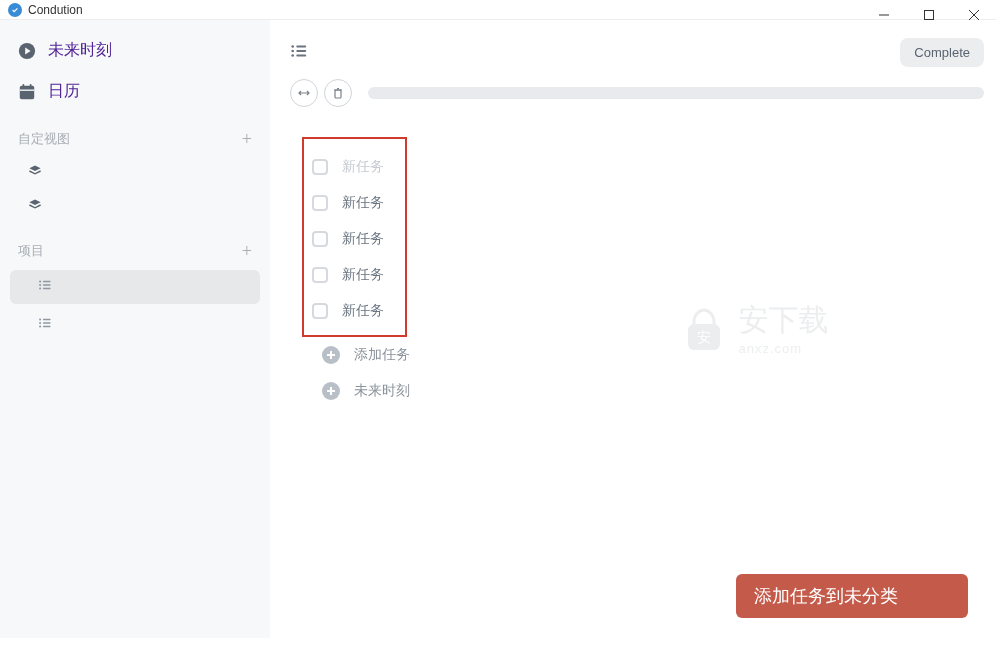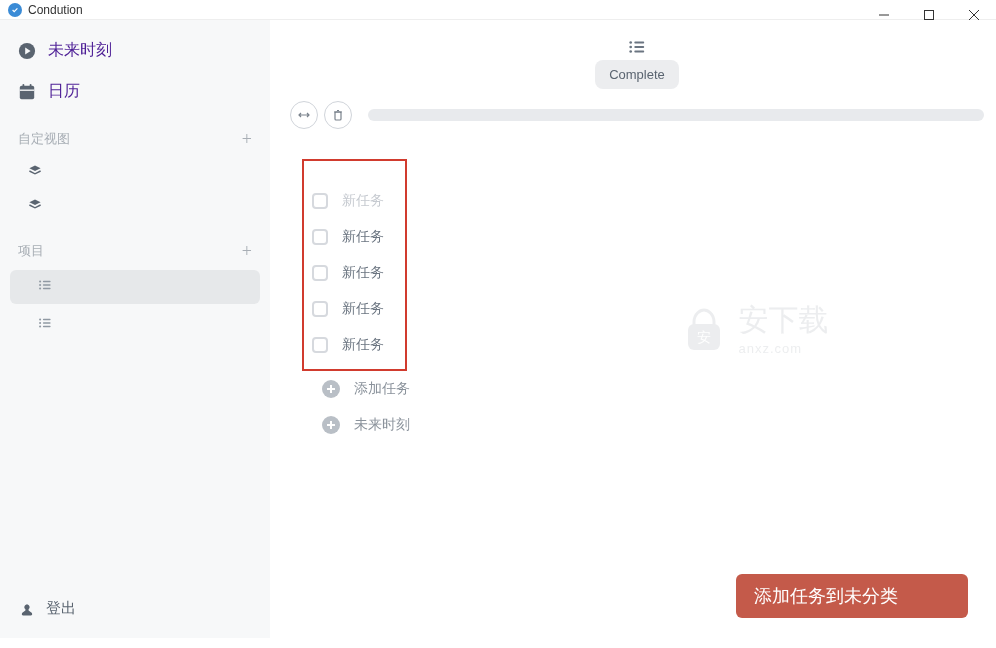--- a/index.html
+++ b/index.html
@@ -20,29 +20,29 @@
 .section-header .plus { font-size:18px; color:#a8aeb5; cursor:pointer; line-height:1; font-weight:300; }
 .sub-item { padding:8px 18px 8px 28px; cursor:pointer; }
 .sub-item svg { width:14px; height:14px; fill:#5a6470; }
 .proj-item { padding:8px 18px 8px 28px; cursor:pointer; border-radius:6px; margin:2px 10px; }
 .proj-item.active { background:#e6e8ea; }
 .proj-item svg { width:14px; height:14px; fill:#9099a3; }
 .logout { position:absolute; bottom:10px; left:0; right:0; display:flex; align-items:center; padding:10px 18px; color:#5a6470; font-size:15px; cursor:pointer; }
 .logout .ic { width:18px; height:18px; margin-right:10px; display:flex; align-items:center; justify-content:center; }
 .logout .ic svg { width:16px; height:16px; fill:#5a6470; }
 .main { flex:1; background:#fff; padding:18px 12px 18px 20px; position:relative; }
-.topbar { display:flex; align-items:center; justify-content:space-between;flex-direction:column; }
+.topbar { display:flex; align-items:center; justify-content:space-between; }
 .topbar-left svg { width:18px; height:18px; fill:#6b7581; }
 .complete-btn { background:#ecedef; color:#5a6470; font-size:13px; padding:7px 14px; border-radius:8px; cursor:pointer; border:none; font-weight:500; }
 .toolbar-row { display:flex; align-items:center; margin-top:12px; gap:6px; }
 .circ-btn { width:28px; height:28px; border-radius:50%; border:1.5px solid #d0d4da; background:#fff; display:flex; align-items:center; justify-content:center; cursor:pointer; }
 .circ-btn svg { width:12px; height:12px; fill:#7a828c; stroke:#7a828c; }
 .prog-track { flex:1; height:12px; background:#e8eaed; border-radius:6px; margin-left:10px; }
 .tasks { margin-top:30px; padding-left:12px; }
-.highlight-box { border:2px solid #d13b2e; padding:22px 4px 6px 0; width:105px; }
+.highlight-box { border:2px solid #d13b2e; padding:10px 4px 6px 0; width:105px; }
 .task-row { display:flex; align-items:center; padding:9px 8px; cursor:pointer; }
 .task-row.faded .t-label { color:#c6cad0; }
 .chk { width:16px; height:16px; border:2px solid #d6d9de; border-radius:4px; margin-right:14px; flex-shrink:0; }
 .t-label { font-size:14px; color:#6b7581; }
 .add-row { display:flex; align-items:center; padding:9px 8px 9px 20px; cursor:pointer; }
 .add-row .plus-c { width:18px; height:18px; border-radius:50%; background:#b9bfc6; display:flex; align-items:center; justify-content:center; margin-right:14px; flex-shrink:0; color:#fff; }
 .add-row .plus-c svg { width:10px; height:10px; fill:#fff; stroke:#fff; stroke-width:2; }
 .add-row .a-label { font-size:14px; color:#8a929b; }
 .toast { position:absolute; bottom:20px; right:28px; background:#c45a4a; color:#fff; font-size:18px; padding:10px 70px 10px 18px; border-radius:6px; }
 .wm { position:absolute; left:410px; top:280px; pointer-events:none; opacity:0.18; }
@@ -140,28 +140,20 @@
       <svg viewBox="0 0 20 20">
           <circle cx="3" cy="5" r="1.5"></circle>
           <rect x="7" y="4" width="11" height="2" rx="1"></rect>
           <circle cx="3" cy="10" r="1.5"></circle>
           <rect x="7" y="9" width="11" height="2" rx="1"></rect>
           <circle cx="3" cy="15" r="1.5"></circle>
           <rect x="7" y="14" width="11" height="2" rx="1"></rect>
         </svg>
     </div>
 
-    <div class="logout">
-      <span class="ic">
-          <svg viewBox="0 0 20 20">
-            <path d="M5 18 C3 18 3 15 5 14 L8 12 L8 10 C6 9 6 5 10 4 C14 5 14 9 12 10 L12 12 L15 14 C17 15 17 18 15 18 Z"></path>
-          </svg>
-        </span>
-      <span>登出</span>
-    </div>
   </div>
 
   <div class="main">
     <div class="topbar">
       <div class="topbar-left">
         <svg viewBox="0 0 20 20" fill="#6b7581">
             <circle cx="3" cy="5" r="1.5"></circle>
             <rect x="7" y="4" width="11" height="2" rx="1"></rect>
             <circle cx="3" cy="10" r="1.5"></circle>
             <rect x="7" y="9" width="11" height="2" rx="1"></rect>

